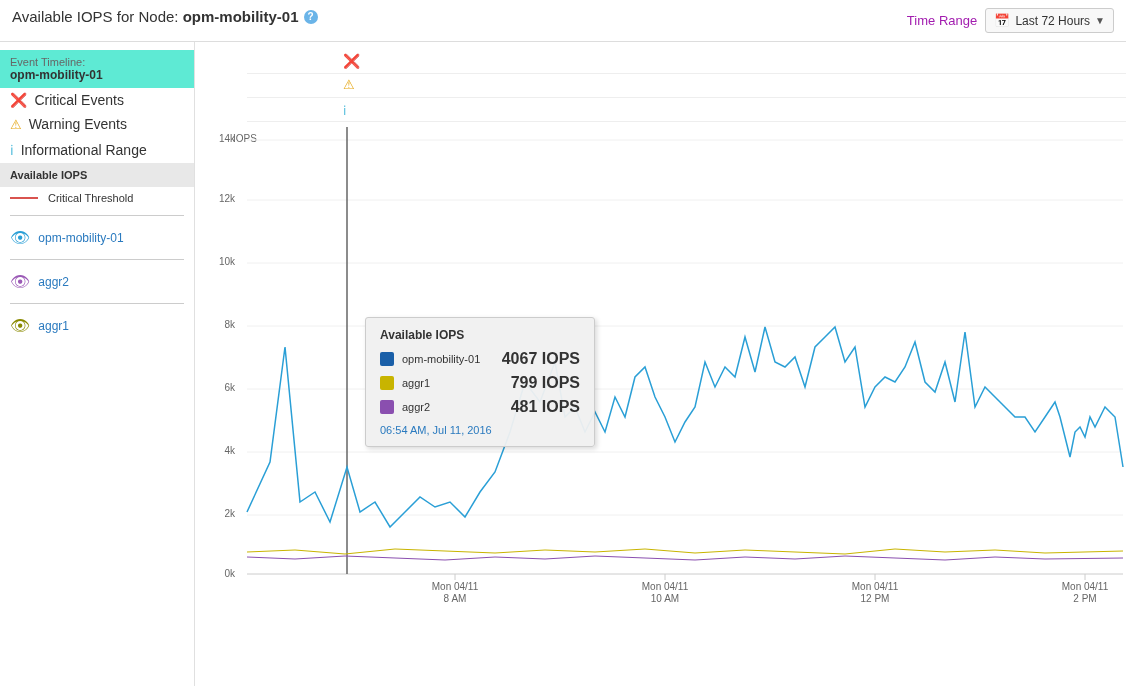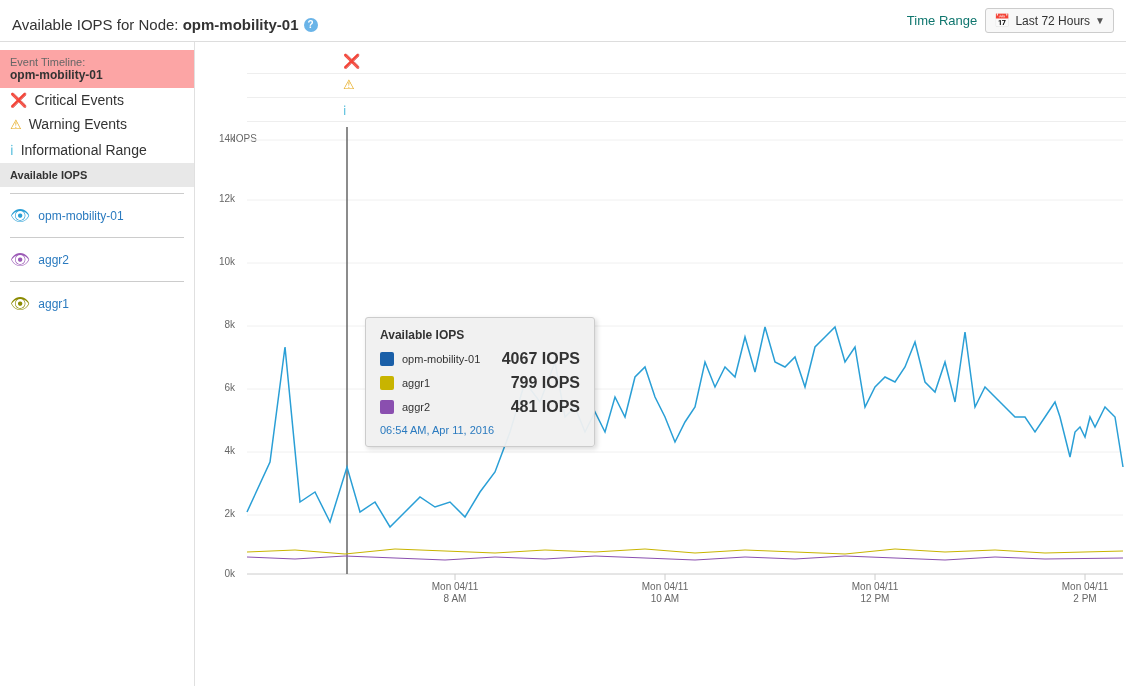--- a/index.html
+++ b/index.html
@@ -1,35 +1,35 @@
 <!DOCTYPE html>
 <html><head>
   <meta charset="utf-8">
   <style>
     * { box-sizing: border-box; margin: 0; padding: 0; }
     body { font-family: Arial, sans-serif; font-size: 12px; color: #333; background: #fff; width: 1126px; height: 686px; overflow: hidden; }
     
     .main-container { display: flex; flex-direction: column; height: 686px; }
     
-    .header-bar { display: flex; align-items: flex-end; justify-content: space-between; padding: 8px 12px; border-bottom: 1px solid #ddd; }
+    .header-bar { display: flex; align-items: flex-start; justify-content: space-between; padding: 8px 12px; border-bottom: 1px solid #ddd; }
     .page-title { font-size: 15px; color: #333; font-weight: normal; }
     .page-title span.node-name { font-weight: bold; }
     .help-icon { display: inline-block; width: 14px; height: 14px; border-radius: 50%; background: #6ab4e8; color: #fff; text-align: center; line-height: 14px; font-size: 10px; font-weight: bold; cursor: pointer; margin-left: 5px; }
     
     .time-range-area { display: flex; align-items: center; gap: 8px; }
-    .time-range-label { font-size: 13px; color: #0f766e; }
+    .time-range-label { font-size: 13px; color: #a21caf; }
     .time-range-btn { display: flex; align-items: center; gap: 5px; border: 1px solid #ccc; border-radius: 3px; padding: 4px 8px; background: #f8f8f8; cursor: pointer; font-size: 12px; color: #333; }
     .calendar-icon { color: #555; font-size: 13px; }
     .dropdown-arrow { font-size: 10px; color: #555; }
     
     .content-area { display: flex; flex: 1; overflow: hidden; }
     
     .sidebar { width: 195px; min-width: 195px; border-right: 1px solid #e0e0e0; padding: 8px 0; overflow-y: auto; }
     
-    .event-timeline-header { padding: 6px 10px; background: #fca5a5; }
+    .event-timeline-header { padding: 6px 10px; background: #5eead4; }
     .event-timeline-label { font-size: 11px; color: #666; }
     .event-timeline-node { font-weight: bold; font-size: 12px; color: #333; }
     
     .legend-item { display: flex; align-items: center; padding: 4px 10px; gap: 7px; }
     .legend-item-text { font-size: 14px; color: #333; }
     
     .critical-icon { color: #d9534f; font-size: 14px; }
     .warning-icon { color: #e6a817; font-size: 13px; }
     .info-icon { color: #5bc0de; font-size: 14px; }
     
@@ -112,20 +112,24 @@
         <span class="legend-item-text">Warning Events</span>
       </div>
 
       <div class="legend-item">
         <span class="info-icon">ℹ</span>
         <span class="legend-item-text">Informational Range</span>
       </div>
 
       <div class="available-iops-section">Available IOPS</div>
 
+      <div class="threshold-item">
+        <div class="critical-line"></div>
+        <span class="threshold-label">Critical Threshold</span>
+      </div>
 
 
       <div class="series-divider"></div>
 
       <div class="series-item">
         <span class="eye-icon eye-blue">👁</span>
         <span class="series-name">opm-mobility-01</span>
       </div>
 
       <div class="series-divider"></div>
@@ -211,21 +215,21 @@
             <div class="tooltip-row">
               <div class="tooltip-color-box" style="background:#c8b400;"></div>
               <span class="tooltip-series-name">aggr1</span>
               <span class="tooltip-value">799 IOPS</span>
             </div>
             <div class="tooltip-row">
               <div class="tooltip-color-box" style="background:#8a4faf;"></div>
               <span class="tooltip-series-name">aggr2</span>
               <span class="tooltip-value">481 IOPS</span>
             </div>
-            <div class="tooltip-time">06:54 AM, Apr 11, 2016</div>
+            <div class="tooltip-time">06:54 AM, Jul 11, 2016</div>
           </div>
         </div>
 
       </div>
     </div>
 
   </div>
 </div>
 
 </body></html>

